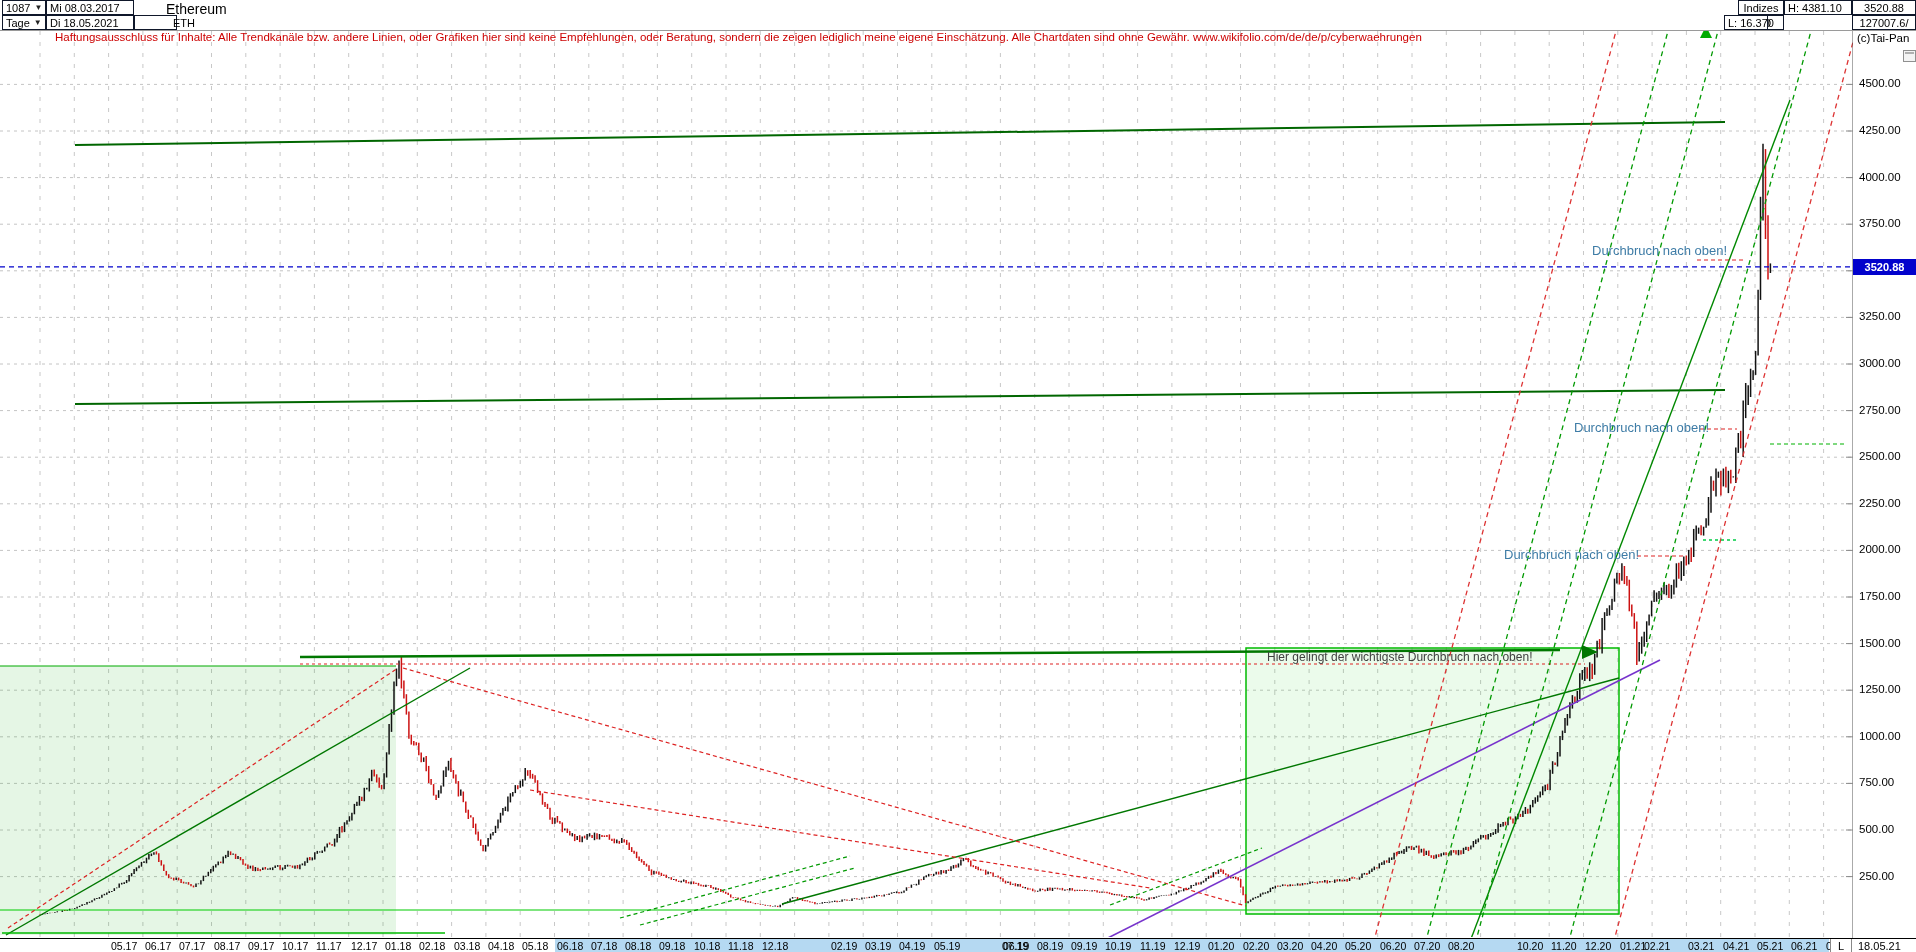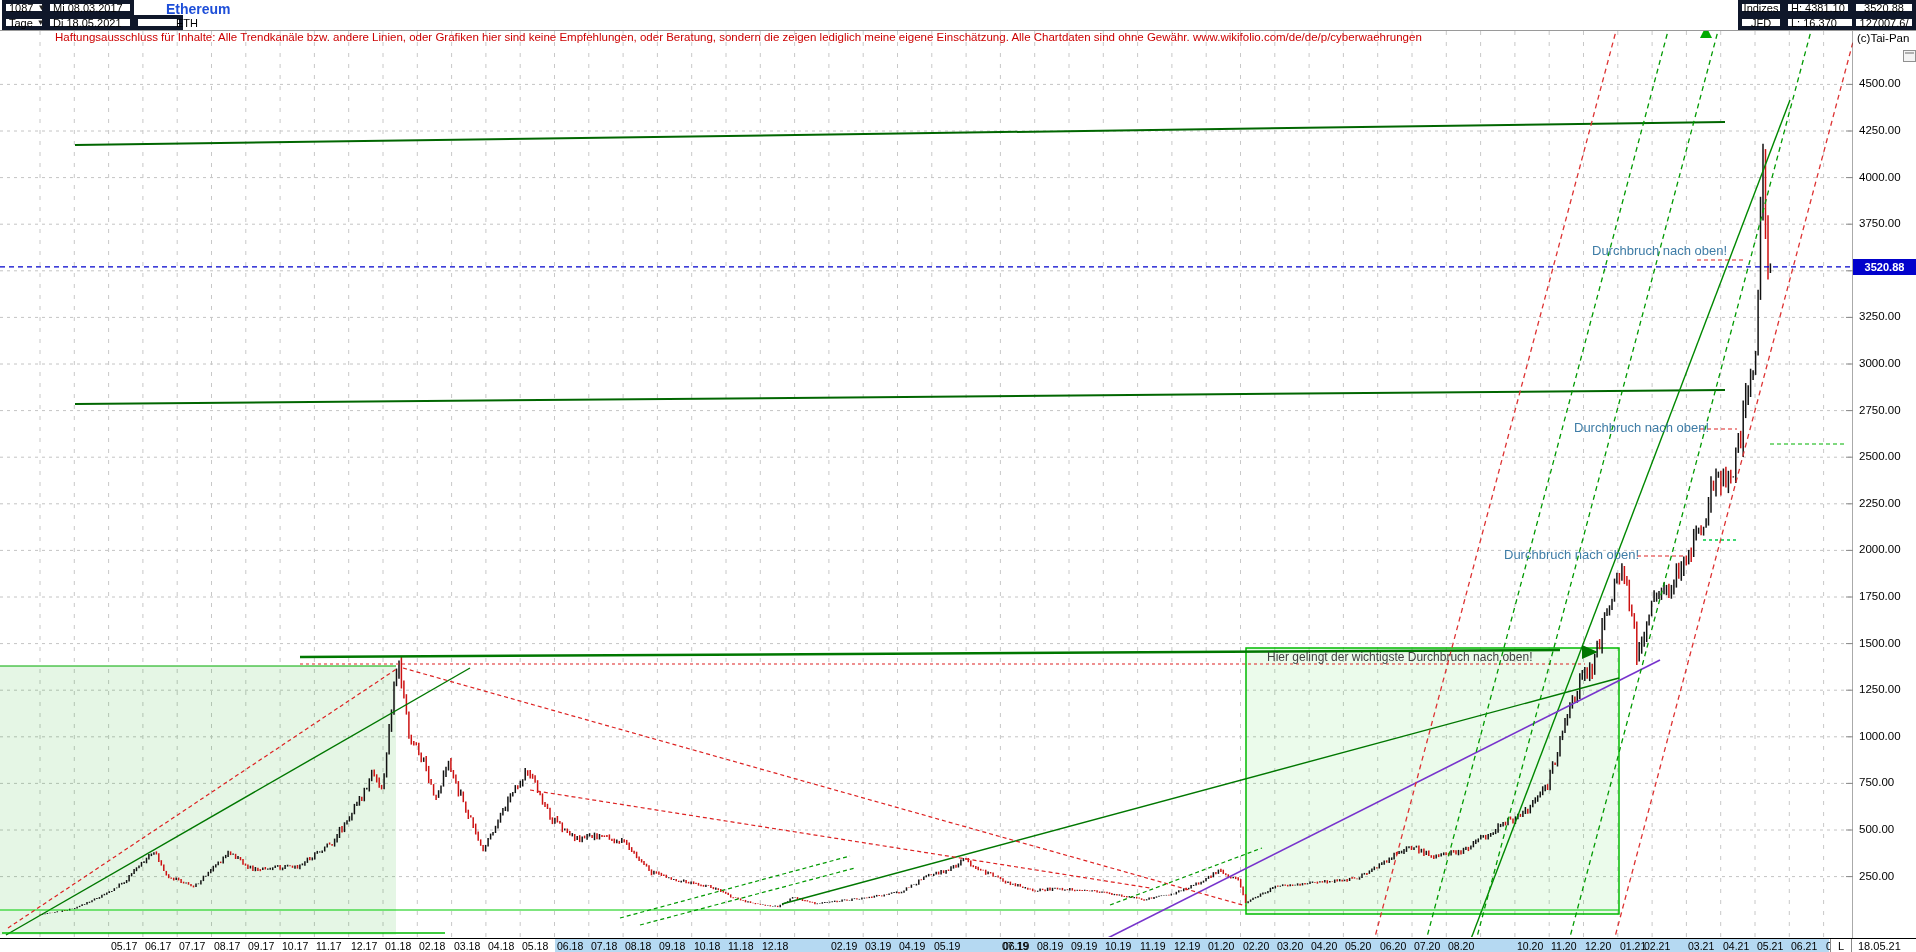--- a/index.html
+++ b/index.html
@@ -1,21 +1,21 @@
 <!DOCTYPE html>
 <html><head>
 <meta charset="utf-8">
 <style>
   html,body{margin:0;padding:0;background:#ffffff;}
   body{font-family:"Liberation Sans",sans-serif;width:1916px;height:952px;position:relative;overflow:hidden;}
   
   #header{position:absolute;left:0;top:0;width:1916px;height:30px;background:#fff;border-bottom:1px solid #9a9a9a;z-index:30;}
-  .hcell{position:absolute;border:4px solid #0f172a;background:#fff;font-size:11px;color:#000;display:flex;align-items:center;padding:0 3px;box-sizing:border-box;height:15px;white-space:nowrap;}
+  .hcell{position:absolute;border:1px solid #0f172a;background:#fff;font-size:11px;color:#000;display:flex;align-items:center;padding:0 3px;box-sizing:border-box;height:15px;white-space:nowrap;}
   .hcell .arr{margin-left:4px;font-size:8px;color:#222;}
-  #chart-title{position:absolute;left:166px;top:1px;font-size:14px;font-weight:bold;color:#1d4ed8;white-space:nowrap;}
+  #chart-title{position:absolute;left:166px;top:1px;font-size:14px;font-weight:normal;color:#000000;white-space:nowrap;}
   #copyright{position:absolute;left:1857px;top:32px;font-size:11.5px;color:#000;z-index:31;white-space:nowrap;}
   #win-glyph{position:absolute;left:1903px;top:50px;width:11px;height:10px;border:1px solid #909090;background:#f4f4f4;z-index:31;}
   #win-glyph:before{content:"";display:block;margin:1px;height:2px;background:#b0b0b0;}
   
   #disclaimer{position:absolute;left:55px;top:31px;font-size:11.5px;color:#cc0000;white-space:nowrap;z-index:20;}
   
   #plot-svg{position:absolute;left:0;top:0;z-index:5;}
   
   #price-axis{position:absolute;left:1853px;top:30px;width:63px;height:908px;background:#fff;z-index:10;}
   .ptick{position:absolute;left:6px;font-size:11.5px;color:#000;white-space:nowrap;}
@@ -887,21 +887,21 @@
 
   <div class="hcell" style="left:1738px;top:0px;width:46px;justify-content:center;">
     <span>Indizes</span>
   </div>
   <div class="hcell" style="left:1738px;top:15px;width:46px;justify-content:center;">
     <span>JFD</span>
   </div>
   <div class="hcell" style="left:1784px;top:0px;width:68px;">
     <span>H: 4381.10</span>
   </div>
-  <div class="hcell" style="left:1784px;top:15px;width:88px;text-align:center;">
+  <div class="hcell" style="left:1724px;top:15px;width:44px;text-align:center;">
     <span>L: 16.370</span>
   </div>
   <div class="hcell" style="left:1852px;top:0px;width:64px;justify-content:center;">
     <span>3520.88</span>
   </div>
   <div class="hcell" style="left:1852px;top:15px;width:64px;justify-content:center;">
     <span>127007.6/</span>
   </div>
 </div>
 

